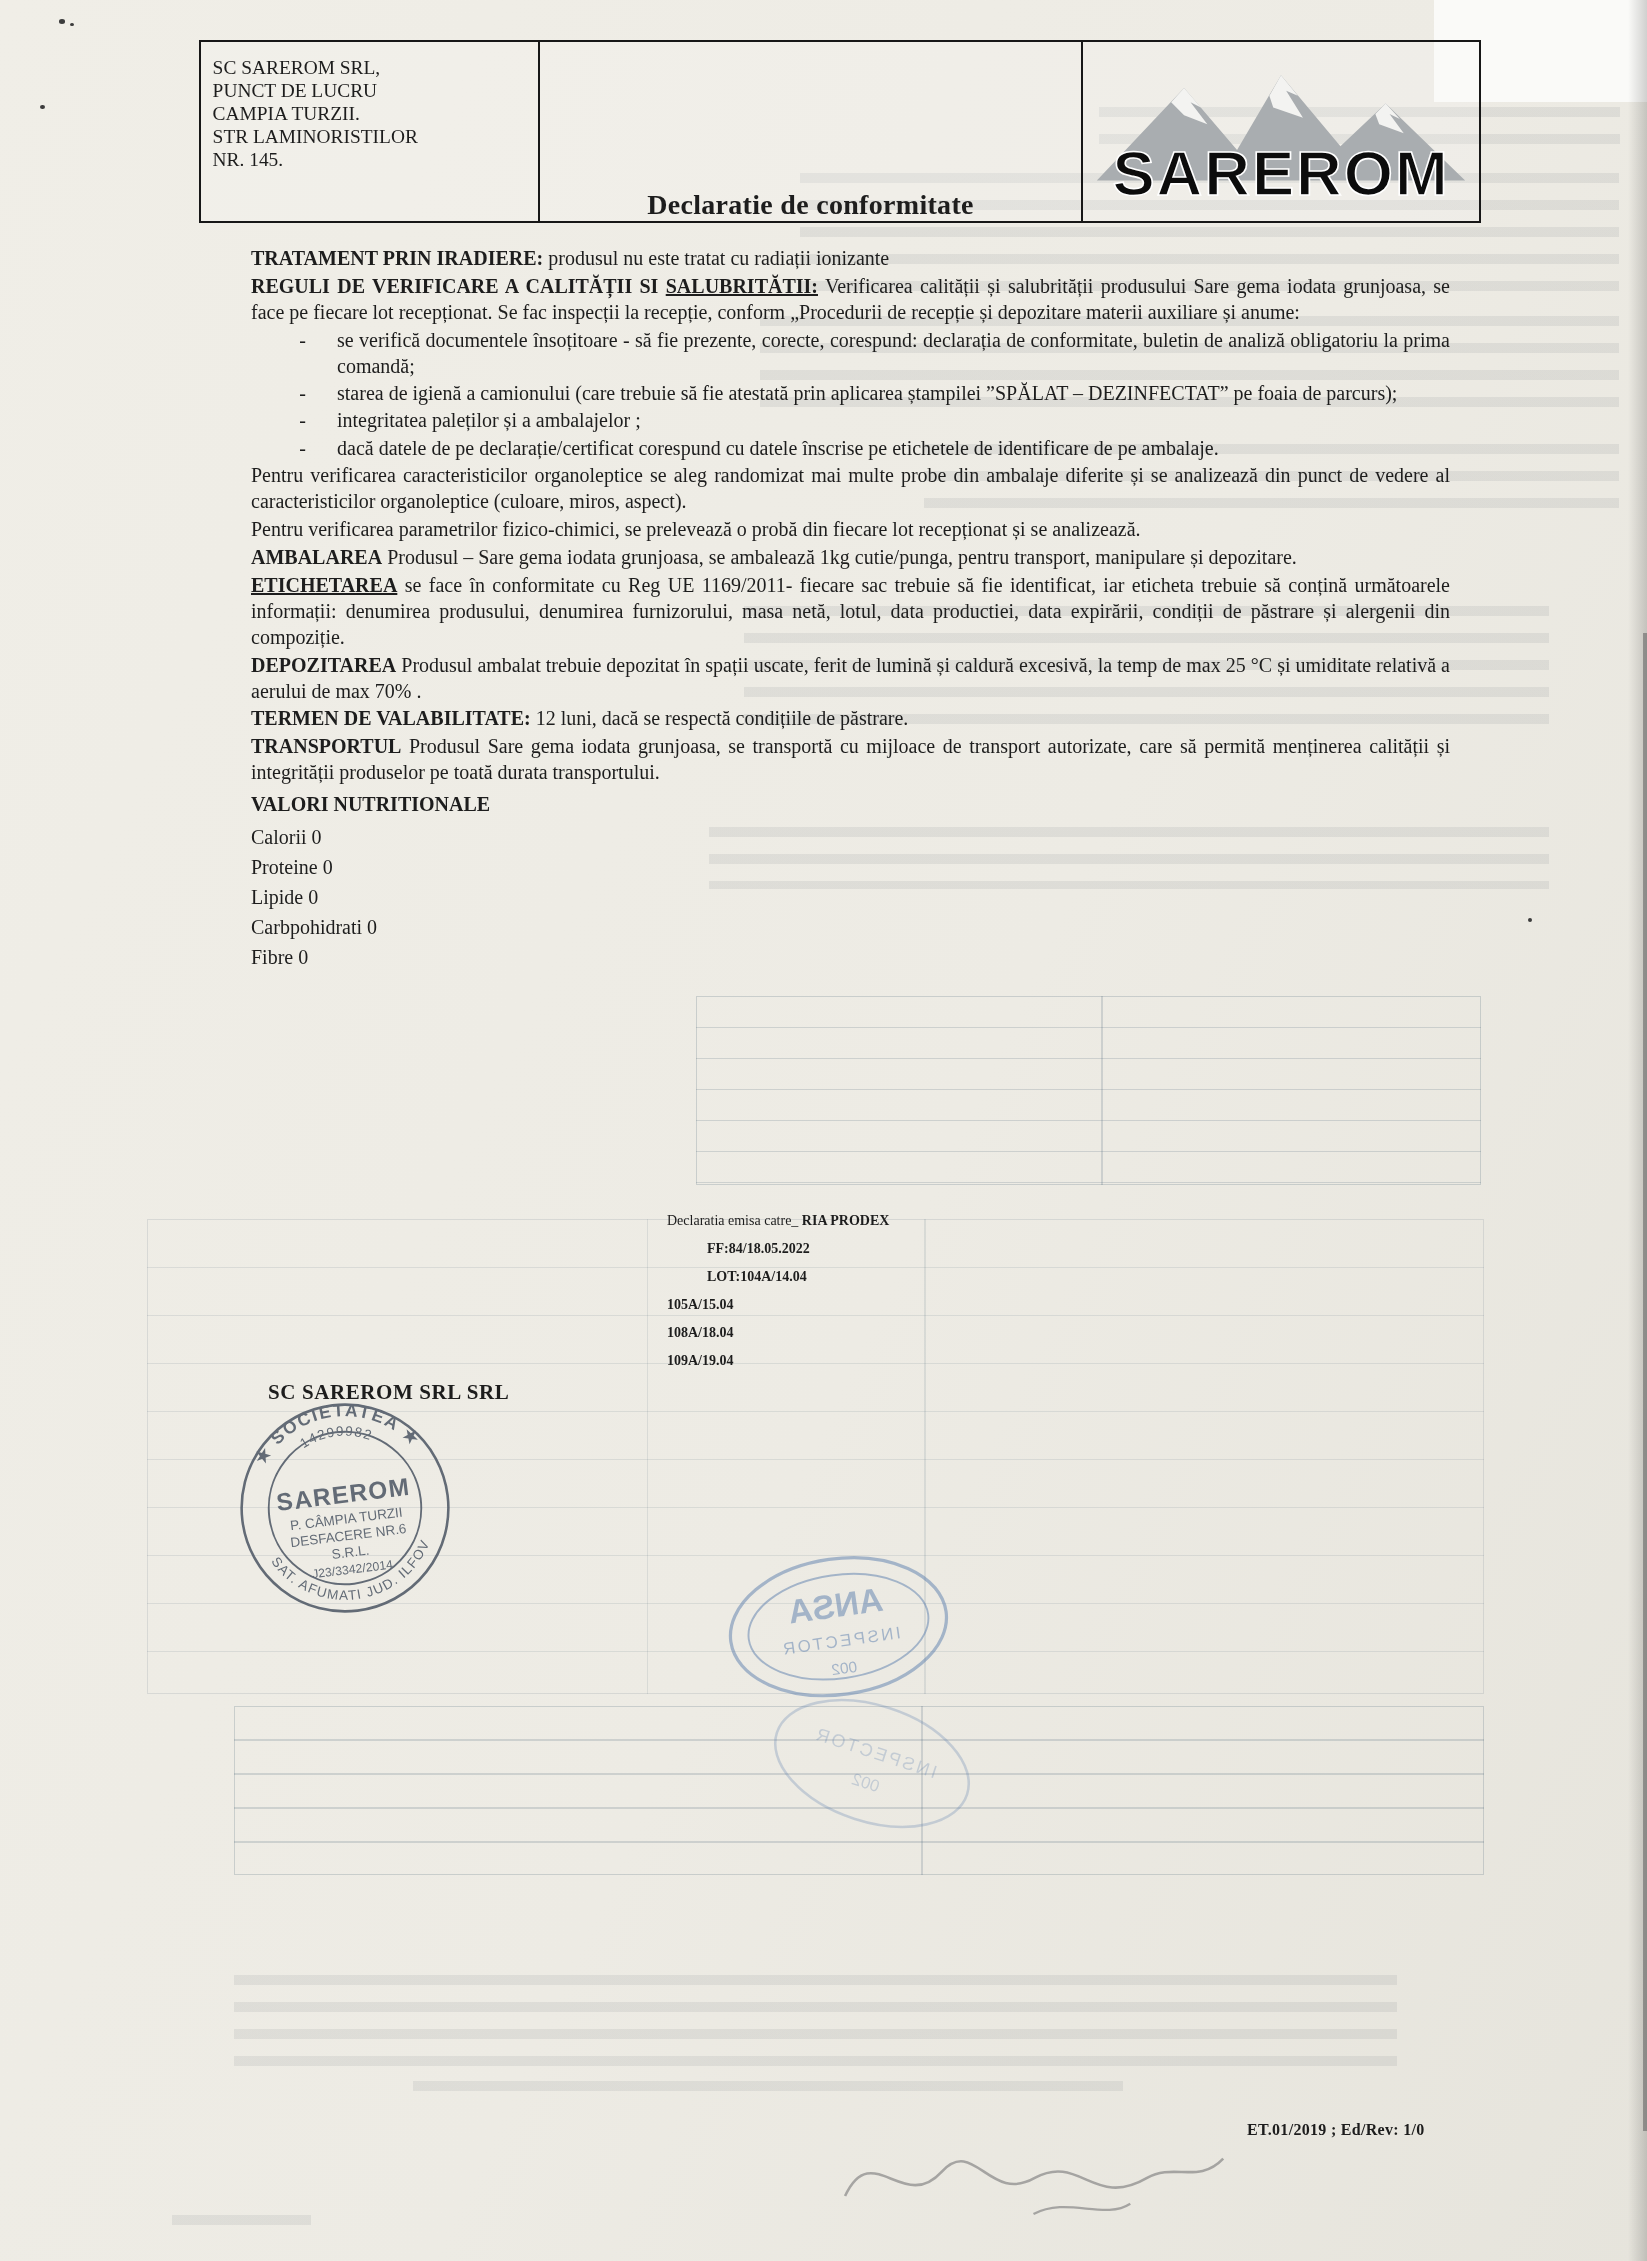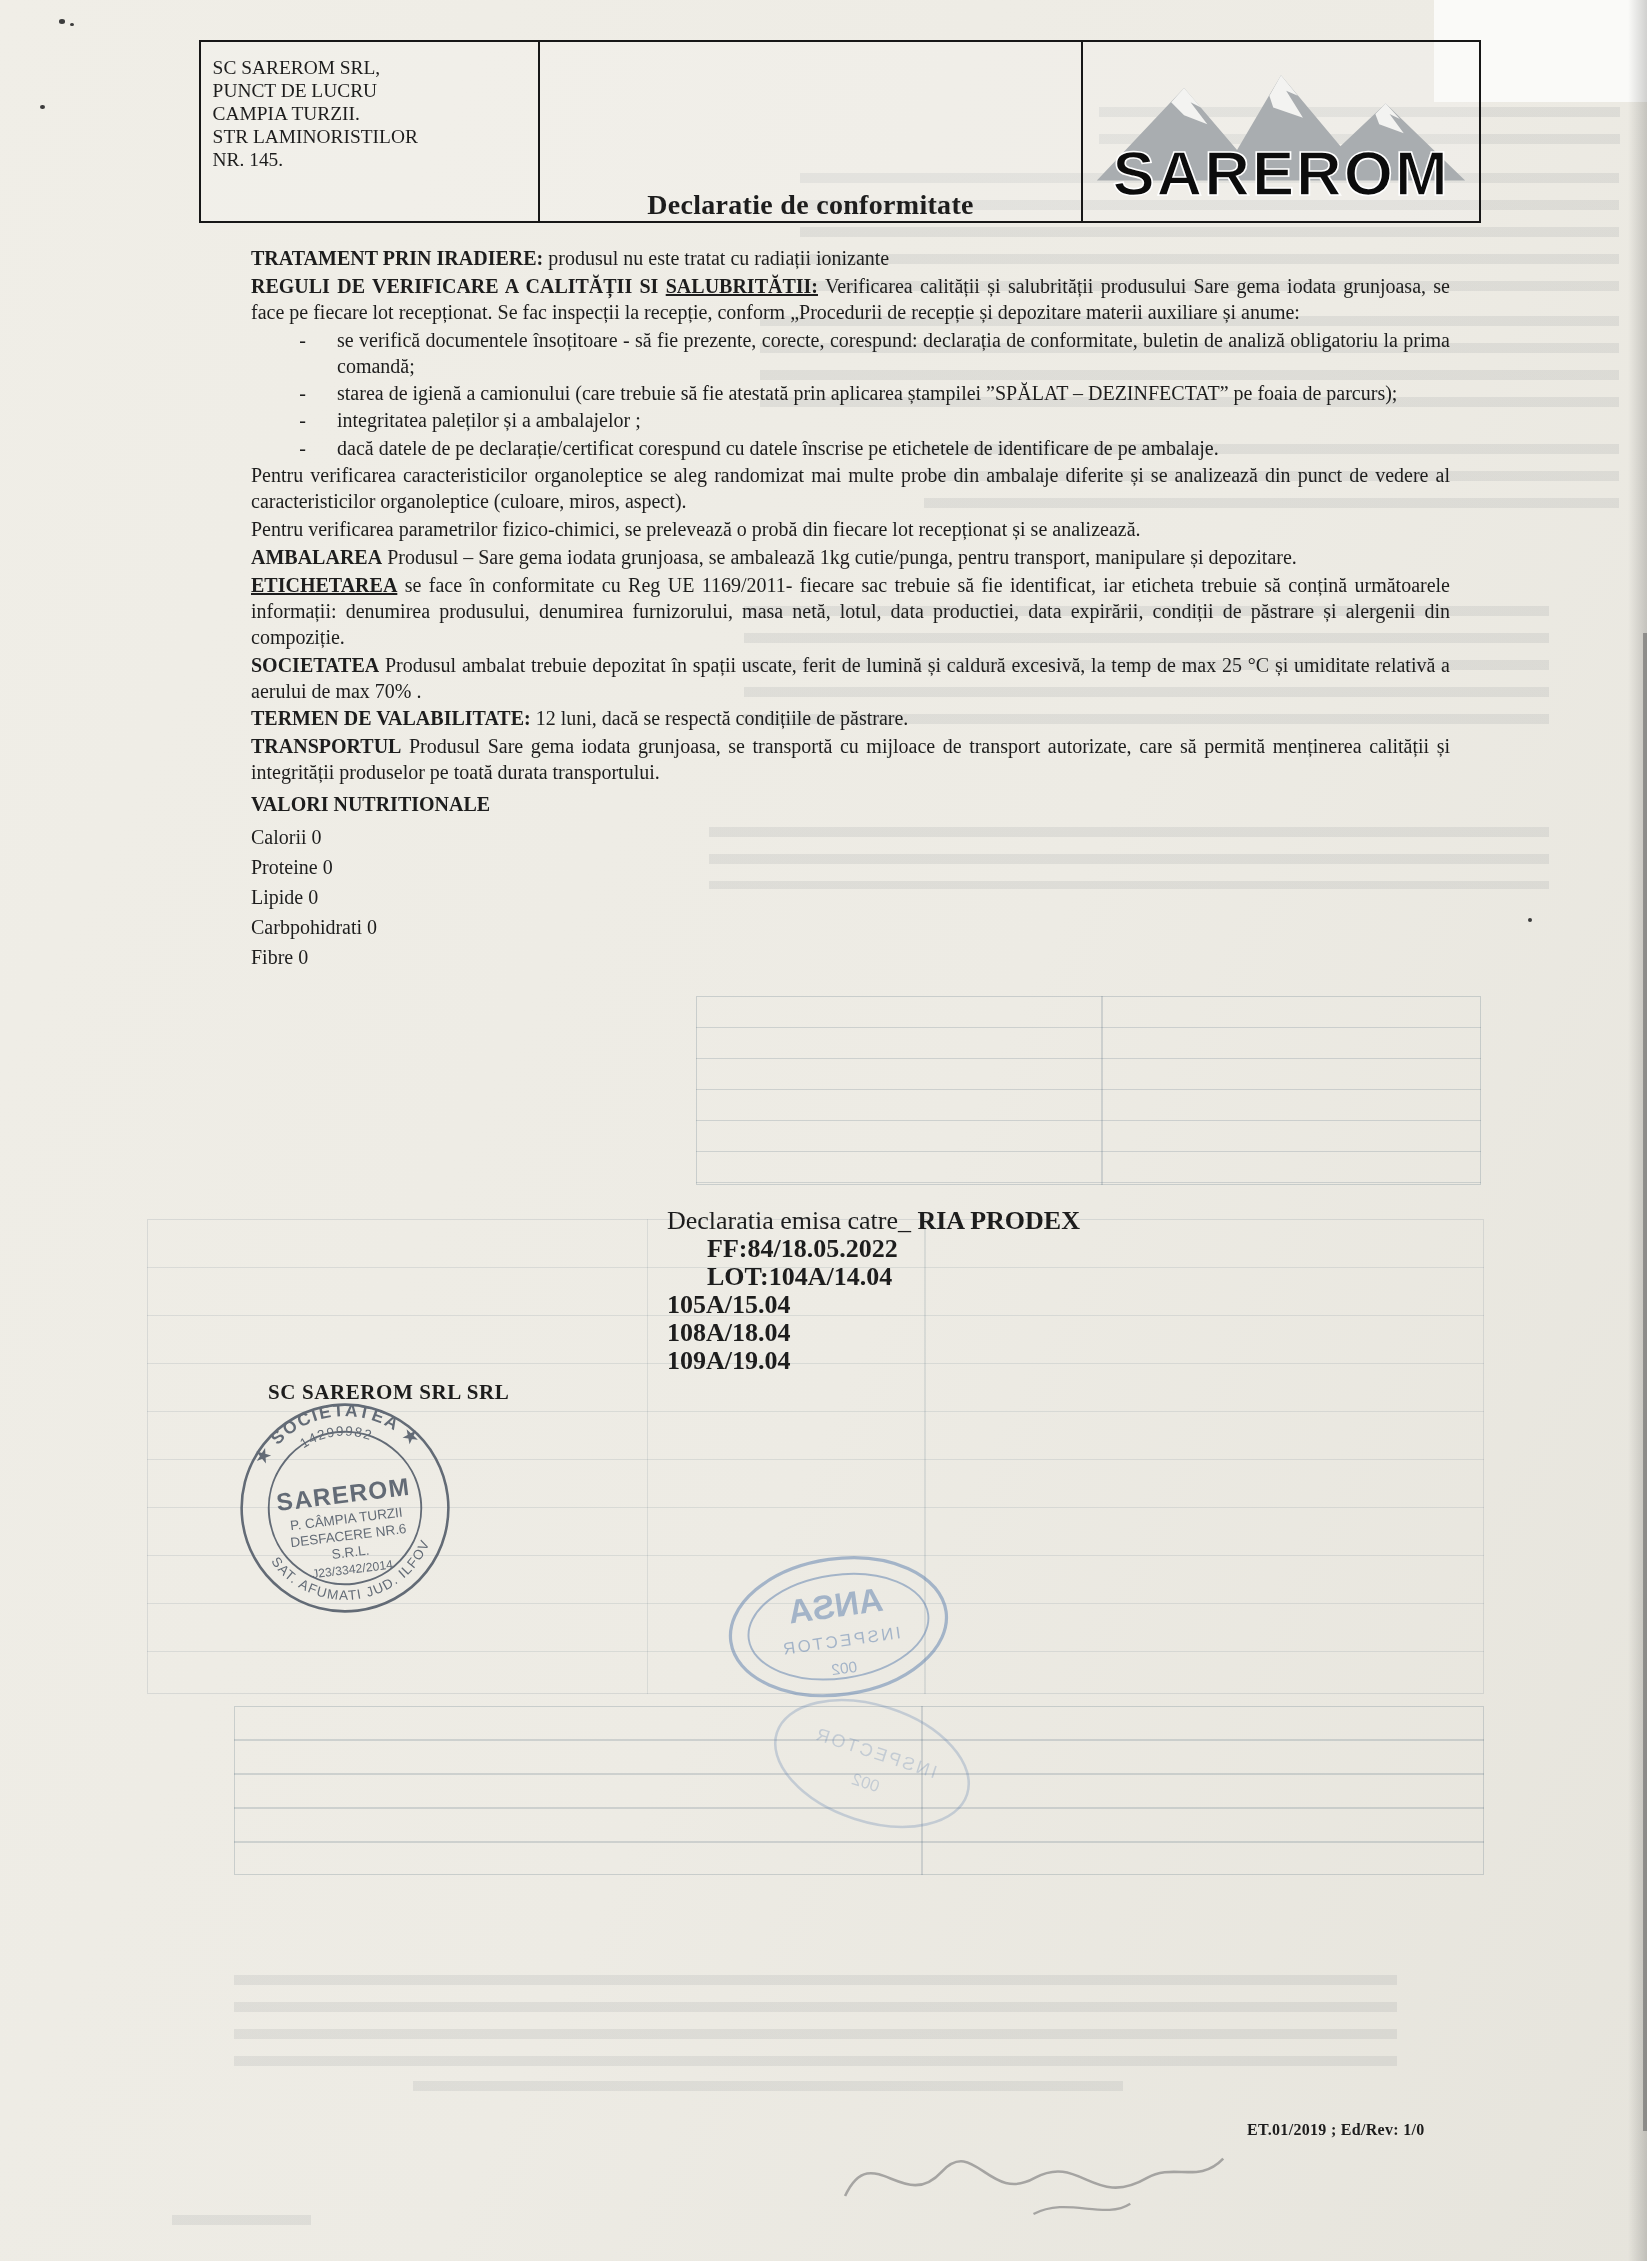--- a/index.html
+++ b/index.html
@@ -26,21 +26,21 @@
        text-align:justify;z-index:2}
   .para{margin:0 0 1.9px}
   b{font-weight:bold}
   .u{text-decoration:underline}
   .bullets{margin:1.3px 0 1.3px 47px}
   .bullet{position:relative;padding-left:39px;margin:0 0 1.3px}
   .bullet::before{content:"-";position:absolute;left:1.3px}
   .nut-head{margin:5.2px 0 5.2px;font-weight:bold}
   .nut-item{line-height:30px}
   
-  .decl{position:absolute;left:667px;top:1207px;font-size:26px;line-height:28px;z-index:2}
+  .decl{position:absolute;left:667px;top:1207px;font-size:14px;line-height:28px;z-index:2}
   .decl .sub{font-weight:600;margin-left:40px}
   .decl .sub2{font-weight:600;}
   .signer{position:absolute;left:268px;top:1380px;font-size:21px;font-weight:bold;letter-spacing:0.6px;z-index:2}
   
   .stamp{position:absolute;left:230px;top:1393px;width:230px;height:230px;z-index:3;opacity:.85;
          transform:rotate(-7deg)}
   .stamp text{font-family:"Liberation Sans",sans-serif;fill:#4b5563}
   .stamp .ring{stroke:#4b5563;fill:none}
   
   .ghost{position:absolute;z-index:1}
@@ -127,21 +127,21 @@
     <div class="bullets">
       <div class="bullet">se verifică documentele însoțitoare - să fie prezente, corecte, corespund: declarația de conformitate, buletin de analiză obligatoriu la prima comandă;</div>
       <div class="bullet">starea de igienă a camionului (care trebuie să fie atestată prin aplicarea ștampilei ”SPĂLAT – DEZINFECTAT” pe foaia de parcurs);</div>
       <div class="bullet">integritatea paleților și a ambalajelor ;</div>
       <div class="bullet">dacă datele de pe declarație/certificat corespund cu datele înscrise pe etichetele de identificare de pe ambalaje.</div>
     </div>
     <p class="para">Pentru verificarea caracteristicilor organoleptice se aleg randomizat mai multe probe din ambalaje diferite și se analizează din punct de vedere al caracteristicilor organoleptice (culoare, miros, aspect).</p>
     <p class="para">Pentru verificarea parametrilor fizico-chimici, se prelevează o probă din fiecare lot recepționat și se analizează.</p>
     <p class="para"><b>AMBALAREA</b><span> Produsul – Sare gema iodata grunjoasa, se ambalează 1kg  cutie/punga, pentru transport, manipulare și depozitare.</span></p>
     <p class="para"><b class="u">ETICHETAREA</b><span> se face în conformitate cu Reg UE 1169/2011- fiecare sac trebuie să fie identificat, iar eticheta trebuie să conțină următoarele informații: denumirea produsului, denumirea furnizorului, masa netă, lotul, data productiei, data expirării, condiții de păstrare și alergenii din compoziție.</span></p>
-    <p class="para"><b>SOCIETATEA</b><span> Produsul ambalat trebuie depozitat în spații uscate, ferit de lumină și caldură excesivă, la temp de max 25 °C și umiditate relativă a aerului de max 70% .</span></p>
+    <p class="para"><b>DEPOZITAREA</b><span> Produsul ambalat trebuie depozitat în spații uscate, ferit de lumină și caldură excesivă, la temp de max 25 °C și umiditate relativă a aerului de max 70% .</span></p>
     <p class="para"><b>TERMEN DE VALABILITATE:</b><span> 12 luni, dacă se respectă condițiile de păstrare.</span></p>
     <p class="para"><b>TRANSPORTUL</b><span> Produsul Sare gema iodata grunjoasa, se transportă cu mijloace de transport autorizate, care să permită menținerea calității și integrității produselor pe toată durata transportului.</span></p>
     <p class="para nut-head">VALORI NUTRITIONALE</p>
     <div class="nut-item">Calorii 0</div>
     <div class="nut-item">Proteine 0</div>
     <div class="nut-item">Lipide 0</div>
     <div class="nut-item">Carbpohidrati 0</div>
     <div class="nut-item">Fibre 0</div>
   </div>
 

